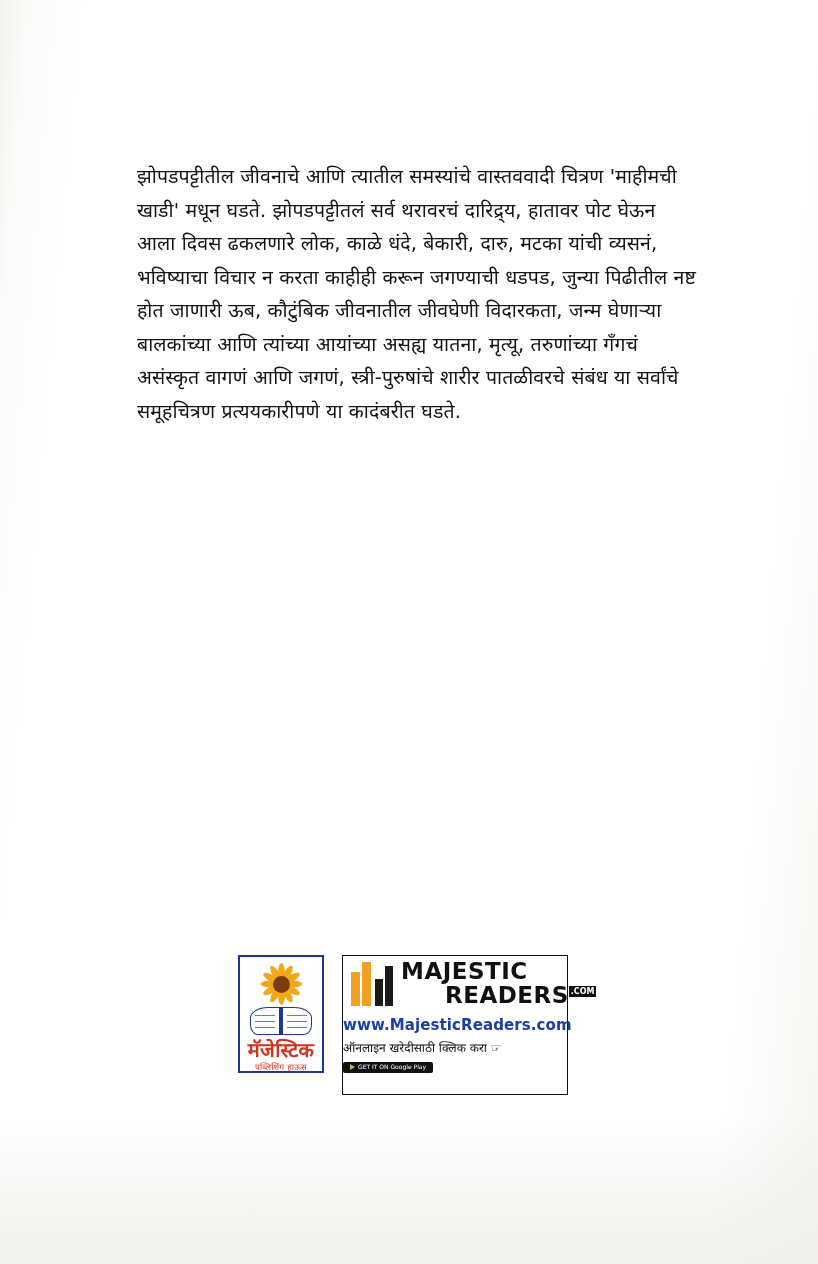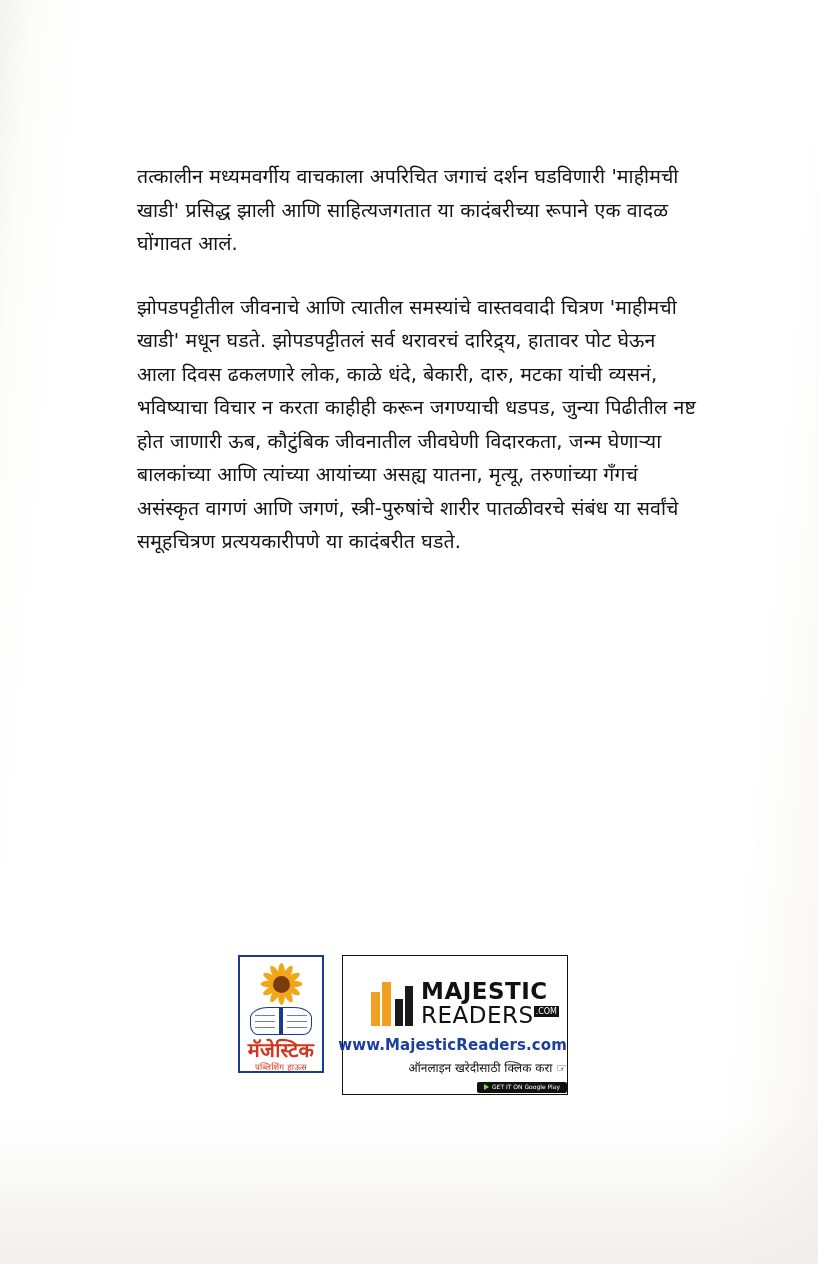--- a/index.html
+++ b/index.html
@@ -158,22 +158,22 @@
   }
 
   .readers-box {
     width: 226px;
     height: 140px;
     border: 1.5px solid #111;
     box-sizing: border-box;
     background: #fff;
     display: flex;
     flex-direction: column;
-    align-items: flex-end;
-    padding-top: 24px;
+    align-items: flex-start;
+    padding-top: 4px;
   }
   .readers-top {
     display: flex;
     align-items: center;
     gap: 6px;
     padding: 0 8px;
   }
   .m-mark {
     width: 44px;
     height: 44px;
@@ -196,26 +196,27 @@
   .readers-title .l1 {
     font-family: "DejaVu Sans", sans-serif;
     font-weight: bold;
     font-size: 23px;
     letter-spacing: 0.5px;
     color: #111;
     display: block;
   }
   .readers-title .l2 {
     font-family: "DejaVu Sans", sans-serif;
-    font-weight: normal;
+    font-weight: bold;
     font-size: 23px;
     letter-spacing: 0.5px;
     color: #111;
     display: block;
     margin-top: 1px;
+    margin-left: 44px;
   }
   .readers-title .dotcom {
     font-size: 8px;
     color: #fff;
     background: #111;
     padding: 1px 2px;
     vertical-align: super;
     letter-spacing: 0;
   }
   .readers-url {
@@ -251,21 +252,20 @@
     border-top: 3.5px solid transparent;
     border-bottom: 3.5px solid transparent;
   }
 </style>
 </head>
 <body>
 
 <div class="page">
 
   <div class="content">
-    <p class="para first">तत्कालीन मध्यमवर्गीय वाचकाला अपरिचित जगाचं दर्शन घडविणारी 'माहीमची खाडी' प्रसिद्ध झाली आणि साहित्यजगतात या कादंबरीच्या रूपाने एक वादळ घोंगावत आलं.</p>
     <p class="para second">झोपडपट्टीतील जीवनाचे आणि त्यातील समस्यांचे वास्तववादी चित्रण  'माहीमची खाडी'  मधून घडते. झोपडपट्टीतलं सर्व थरावरचं दारिद्र्य, हातावर पोट घेऊन आला दिवस ढकलणारे लोक, काळे धंदे, बेकारी, दारु, मटका यांची व्यसनं, भविष्याचा विचार न करता काहीही करून जगण्याची धडपड, जुन्या पिढीतील नष्ट होत जाणारी ऊब, कौटुंबिक जीवनातील जीवघेणी विदारकता, जन्म घेणाऱ्या बालकांच्या आणि त्यांच्या आयांच्या असह्य यातना, मृत्यू, तरुणांच्या गँगचं असंस्कृत वागणं आणि जगणं, स्त्री-पुरुषांचे शारीर पातळीवरचे संबंध या सर्वांचे समूहचित्रण प्रत्ययकारीपणे या कादंबरीत घडते.</p>
   </div>
 
   <div class="logos">
 
     <div class="majestic-logo">
       <div class="sunflower">
         <div class="petals">
           <span style="transform:rotate(0deg)"></span>
           <span style="transform:rotate(30deg)"></span>

